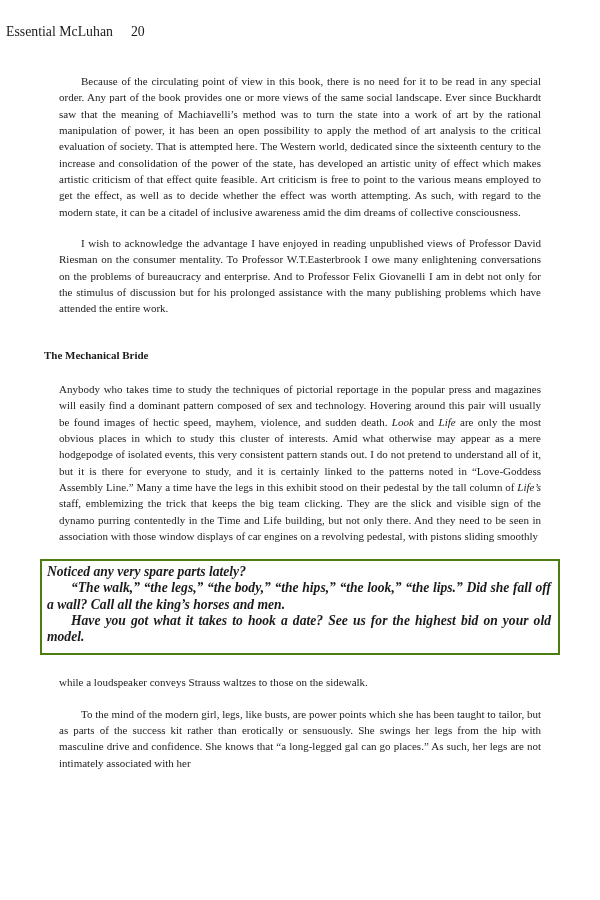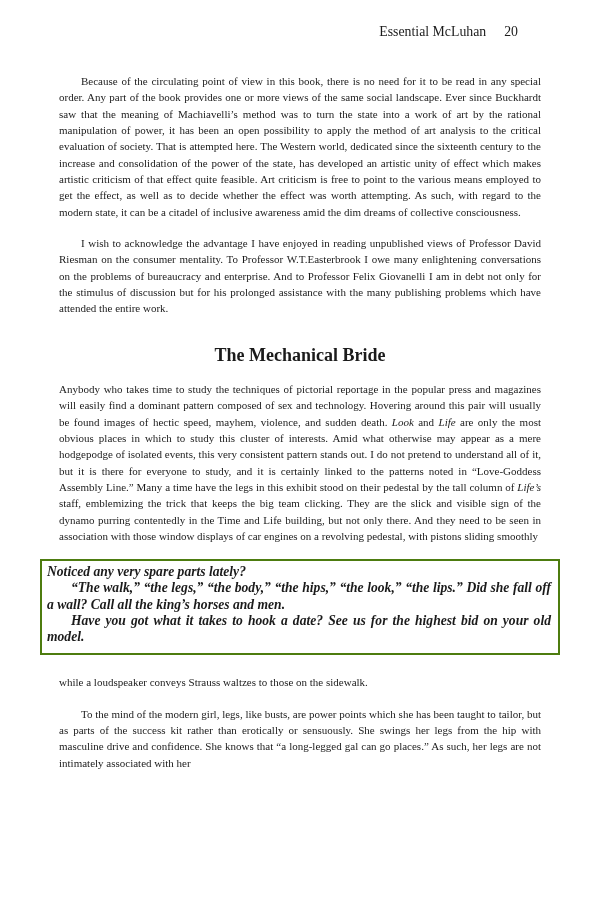--- a/index.html
+++ b/index.html
@@ -12,45 +12,44 @@
     width: 600px;
     height: 900px;
     background: #ffffff;
     color: #1b1b1b;
     font-family: "Liberation Serif", serif;
     box-sizing: border-box;
     padding: 24px 44px 0 44px;
     overflow: hidden;
   }
   .running-head {
-    text-align: right;
+    text-align: left;
     font-size: 13.8px;
     line-height: 16px;
     margin: 0 0 33px 0;
     transform: translateX(-38px);
     white-space: nowrap;
   }
   .running-head .pagenum {
     margin-left: 18px;
   }
   .body-p {
     margin: 15px;
     font-size: 11px;
     line-height: 16.35px;
     text-align: justify;
   }
   .indent {
     text-indent: 22px;
   }
   .section-heading {
     margin: 30px 0 17px 0;
-    font-size: 18px;
+    font-size: 11px;
     line-height: 17px;
     font-weight: bold;
-    text-align: center;
   }
   .ital { font-style: italic; }
   .quote-box {
     border: 2px solid #4d7c0f;
     margin: 2px -4px 0 -4px;
     padding: 3px 7px 8px 5px;
   }
   .quote-p {
     margin: 0;
     font-size: 13.6px;

